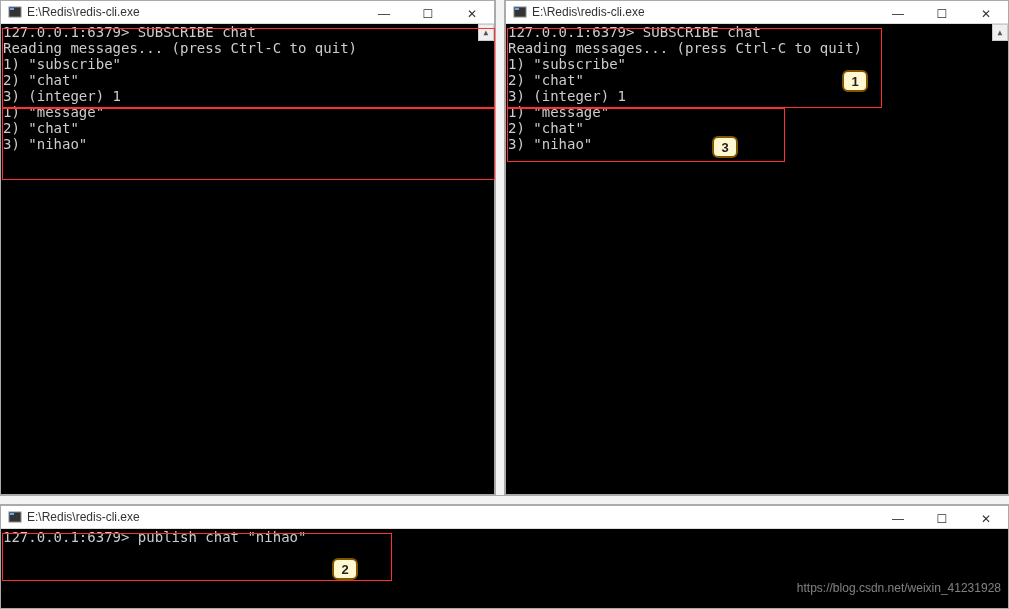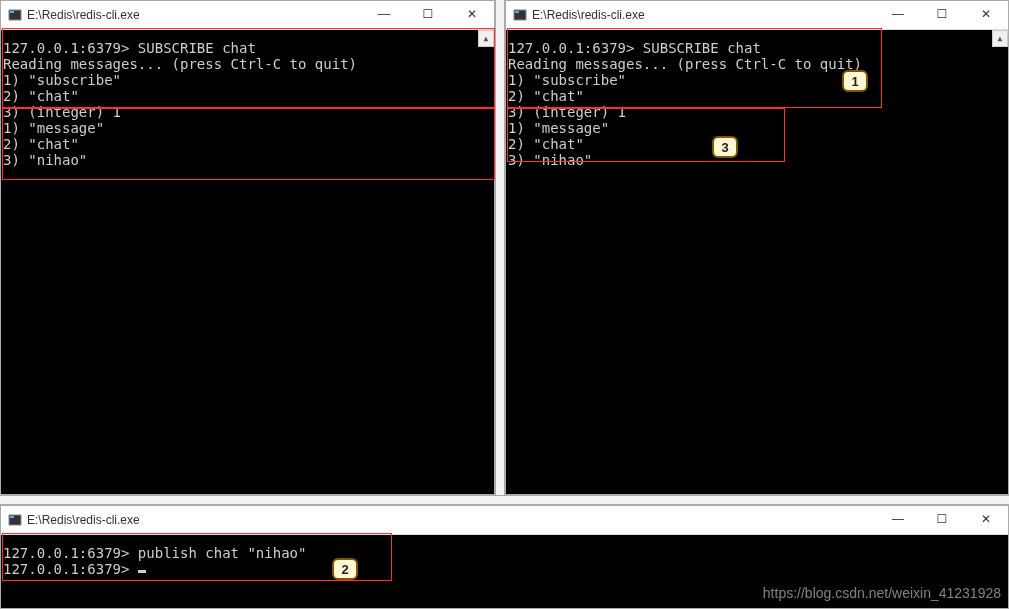--- a/index.html
+++ b/index.html
@@ -13,21 +13,21 @@
       overflow: hidden;
     }
     .window {
       position: absolute;
       border: 1px solid #aaa;
       background: #fff;
       display: flex;
       flex-direction: column;
     }
     .titlebar {
-      height: 29px;
+      height: 23px;
       background: #fff;
       display: flex;
       align-items: center;
       border-bottom: 1px solid #ddd;
     }
     .titlebar .icon {
       width: 16px;
       height: 16px;
       margin: 0 4px 0 6px;
       display: flex;
@@ -53,21 +53,21 @@
       justify-content: center;
       color: #333;
     }
     .terminal {
       flex: 1;
       background: #000;
       color: #ccc;
       font-family: "NSimSun", "SimSun", "Consolas", monospace;
       font-size: 14px;
       line-height: 16px;
-      padding: 10px 2px;
+      padding: 0 2px;
       overflow: hidden;
       position: relative;
     }
     .scrollbar-top {
       position: absolute;
       right: 0;
       top: 0;
       width: 16px;
       height: 17px;
       background: #f0f0f0;
@@ -115,23 +115,23 @@
       display: inline-block;
       width: 8px;
       height: 3px;
       background: #ccc;
       vertical-align: baseline;
       margin-bottom: 1px;
     }
     .watermark {
       position: absolute;
       right: 8px;
-      bottom: 8px;
+      bottom: 14px;
       color: rgba(230,230,230,0.55);
-      font-size: 14px;
+      font-size: 12px;
       font-family: Arial, sans-serif;
       pointer-events: none;
     }
   </style>
 </head>
 <body>
 
 <div class="window" style="left:0; top:0; width:495px; height:495px;">
   <div class="titlebar">
     <span class="icon">
@@ -220,21 +220,20 @@
       <div class="winbtn">
           <span>☐</span>
         </div>
       <div class="winbtn close">
           <span>✕</span>
         </div>
     </div>
   </div>
   <div class="terminal">
     <div class="row">127.0.0.1:6379&gt; publish chat "nihao"</div>
-    <div class="row"><span>127.0.0.1:6379&gt; </span><span class="cursor"></span></div>
   </div>
 </div>
 
 <div class="annot" style="left:2px; top:28px; width:493px; height:80px;"></div>
 <div class="annot" style="left:2px; top:108px; width:493px; height:72px;"></div>
 <div class="annot" style="left:507px; top:28px; width:375px; height:80px;"></div>
 <div class="annot" style="left:507px; top:108px; width:278px; height:54px;"></div>
 <div class="annot" style="left:2px; top:533px; width:390px; height:48px;"></div>
 
 <div class="badge" style="left:842px; top:70px;">

